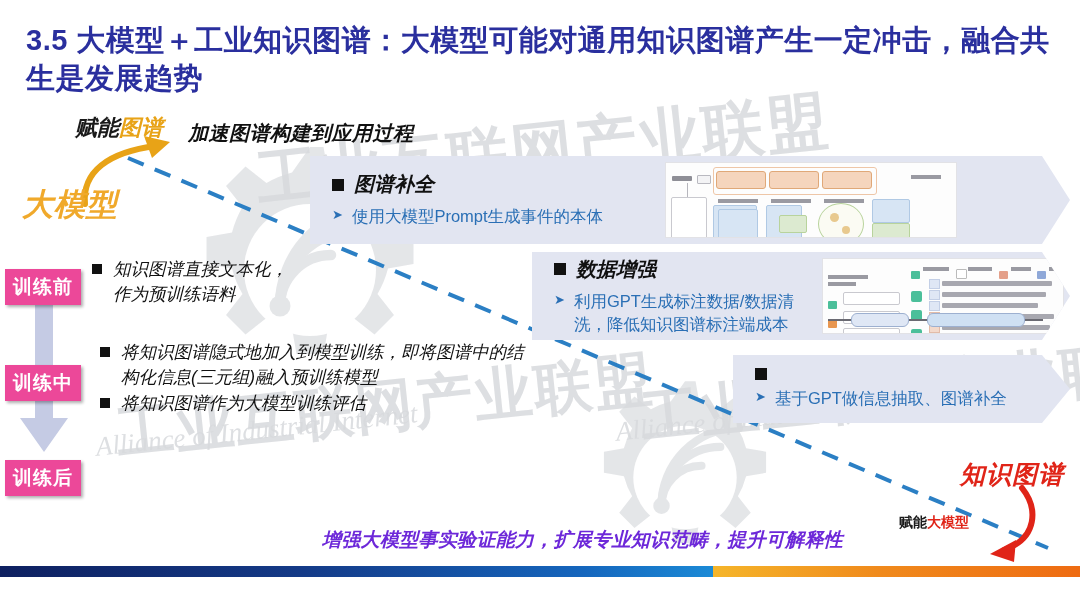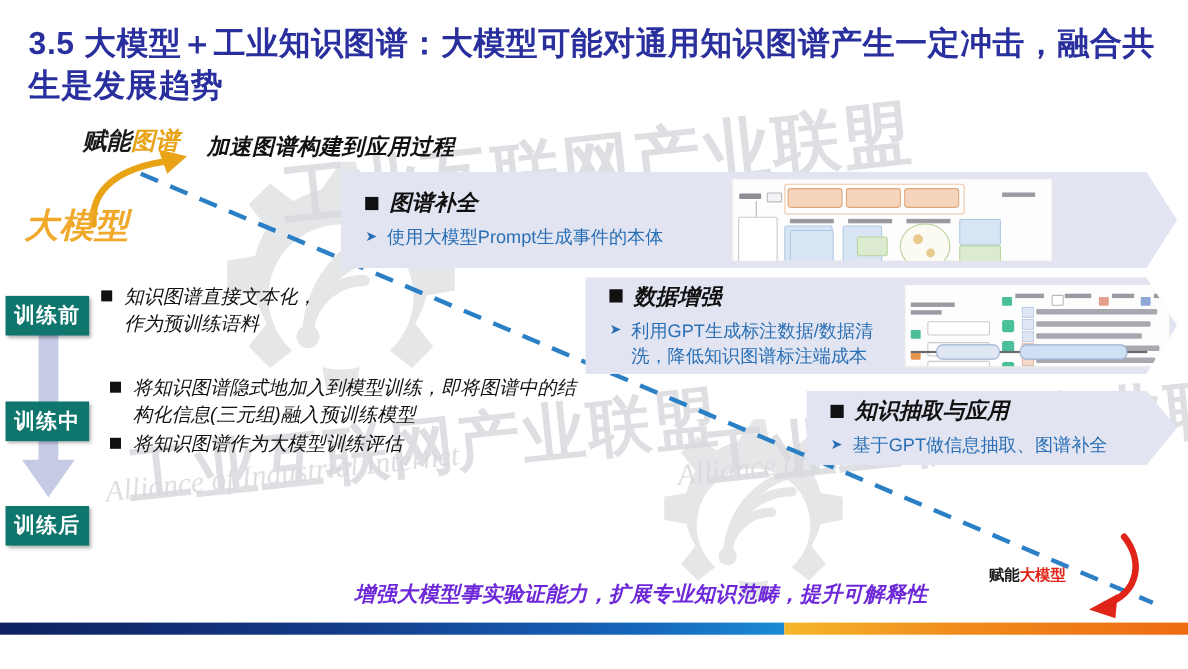--- a/index.html
+++ b/index.html
@@ -62,21 +62,21 @@
   .abox .sub .st{line-height:1.42;}
   .thumb{position:absolute;top:6px;bottom:6px;background:#fdfdfd;border:1px solid #e2e2e6;overflow:hidden;}
 
   #box1{left:310px;top:156px;width:760px;height:88px;}
   #box1 .thumb{left:355px;width:290px;}
   #box2{left:532px;top:252px;width:538px;height:88px;}
   #box2 .thumb{left:290px;width:240px;}
   #box3{left:733px;top:355px;width:337px;height:68px;}
 
   
-  .stage{position:absolute;left:5px;width:76px;height:36px;background:#0f766e;color:#fff;
+  .stage{position:absolute;left:5px;width:76px;height:36px;background:#ec4899;color:#fff;
          font-size:19px;font-weight:bold;display:flex;align-items:center;justify-content:center;
          box-shadow:2px 2px 3px rgba(0,0,0,.32);letter-spacing:1px;}
   #stage1{top:269px;}
   #stage2{top:365px;}
   #stage3{top:460px;}
   #stage-arrow{position:absolute;left:0;top:300px;width:90px;height:165px;pointer-events:none;}
 
   
   .blk{position:absolute;font-size:17.5px;font-style:italic;color:#111;line-height:1.42;}
   .blk .li{display:flex;gap:11px;align-items:flex-start;margin-bottom:1px;}
@@ -253,21 +253,20 @@
       <div class="tn-row ln" style="left:5px;bottom:12px;width:215px;height:2px;background:#6a6a72;"></div>
       <div class="tn-row" style="left:28px;bottom:6px;width:56px;height:12px;background:#dfe7f5;border:1px solid #9db0d0;border-radius:6px;"></div>
       <div class="tn-row" style="left:104px;bottom:6px;width:96px;height:12px;background:#cfe0f3;border:1px solid #9db0d0;border-radius:6px;"></div>
     </div>
   </div>
 
   <div class="abox" id="box3">
     <div class="txt">
       <div class="hd">
         <span class="sq"></span>
-        <span>知识抽取与应用</span>
       </div>
       <div class="sub">
         <span class="ar">➤</span>
         <span class="st">基于GPT做信息抽取、图谱补全</span>
       </div>
     </div>
   </div>
 
   <svg id="stage-arrow" viewBox="0 0 90 165">
     <path d="M35 0 L53 0 L53 118 L68 118 L44 152 L20 118 L35 118 Z" fill="#c5cbe4"></path>
@@ -289,20 +288,21 @@
       <span class="sq"></span>
       <span>将知识图谱隐式地加入到模型训练，即将图谱中的结构化信息(三元组)融入预训练模型</span>
     </div>
     <div class="li">
       <span class="sq"></span>
       <span>将知识图谱作为大模型训练评估</span>
     </div>
   </div>
 
 
+  <div id="zhishitupu">知识图谱</div>
   <svg style="position:absolute;left:960px;top:482px;" width="110" height="85">
     <path d="M62 6 C 78 26, 78 56, 44 68" stroke="#e02418" stroke-width="6" fill="none" stroke-linecap="round"></path>
     <path d="M30 72 L 56 58 L 54 80 Z" fill="#e02418"></path>
   </svg>
   <div id="fn-bot">
     <span>赋能</span><span class="red">大模型</span>
   </div>
 
   <div id="bottomline">增强大模型事实验证能力，扩展专业知识范畴，提升可解释性</div>
 

